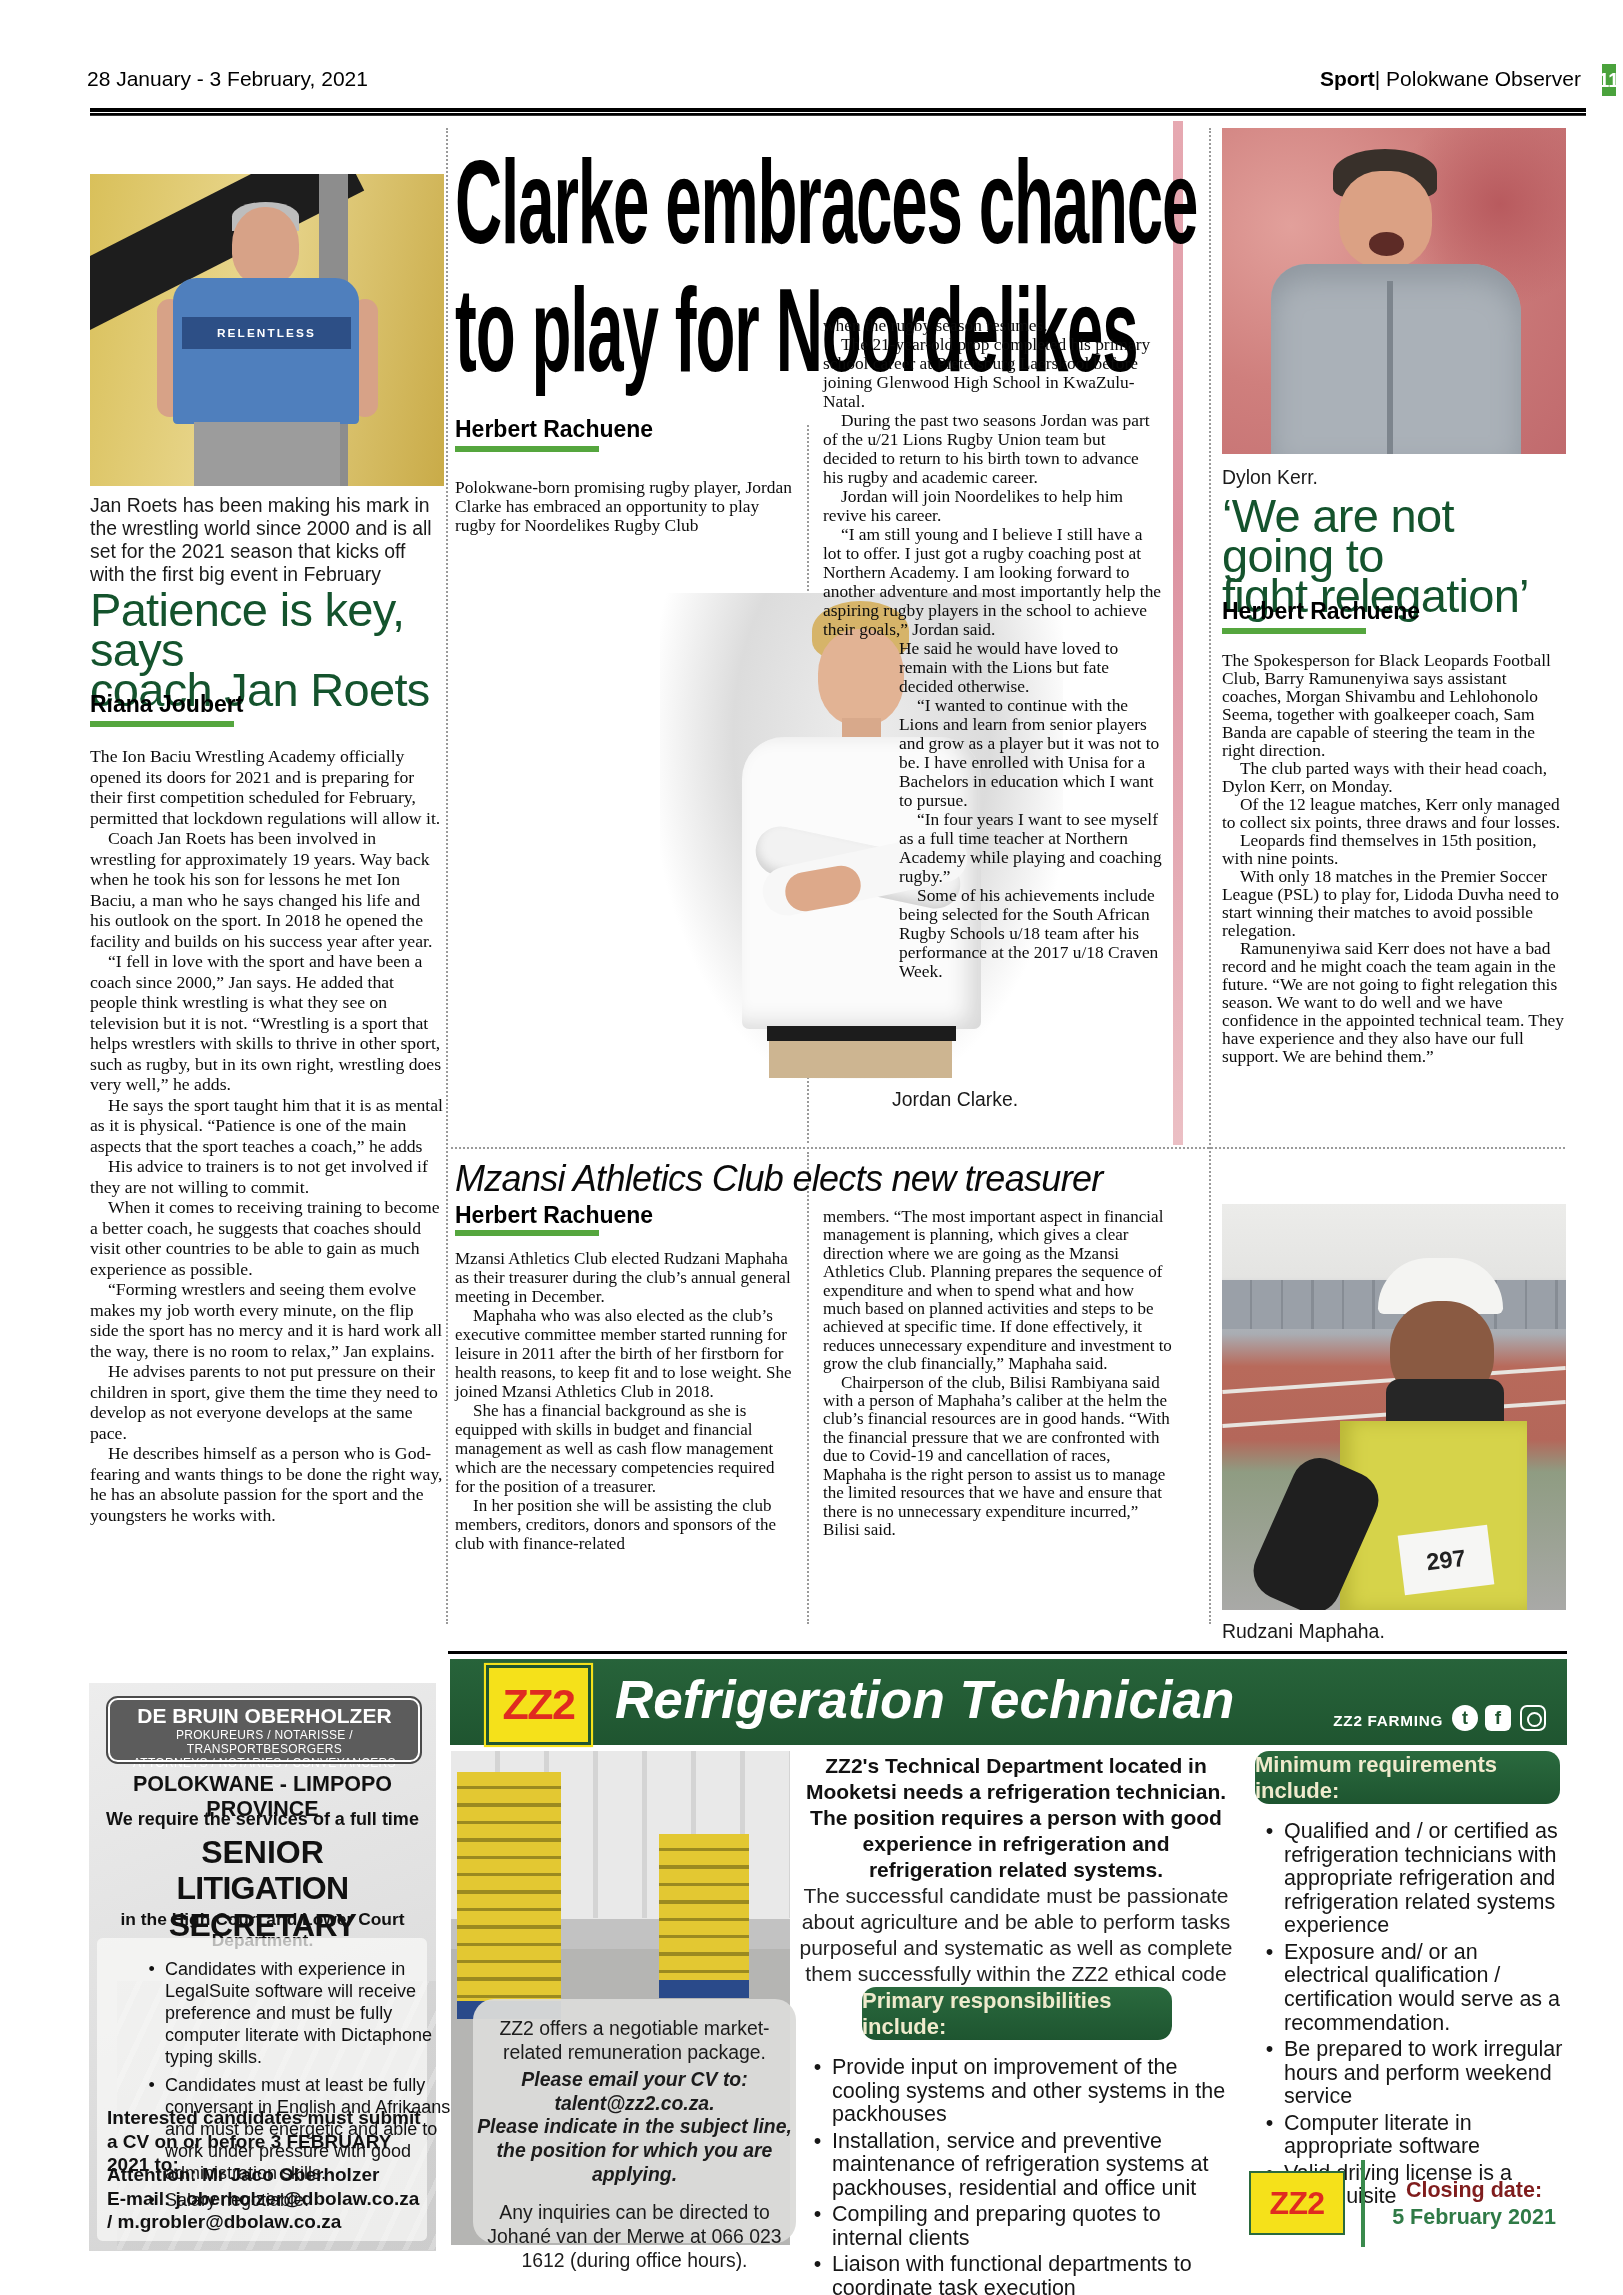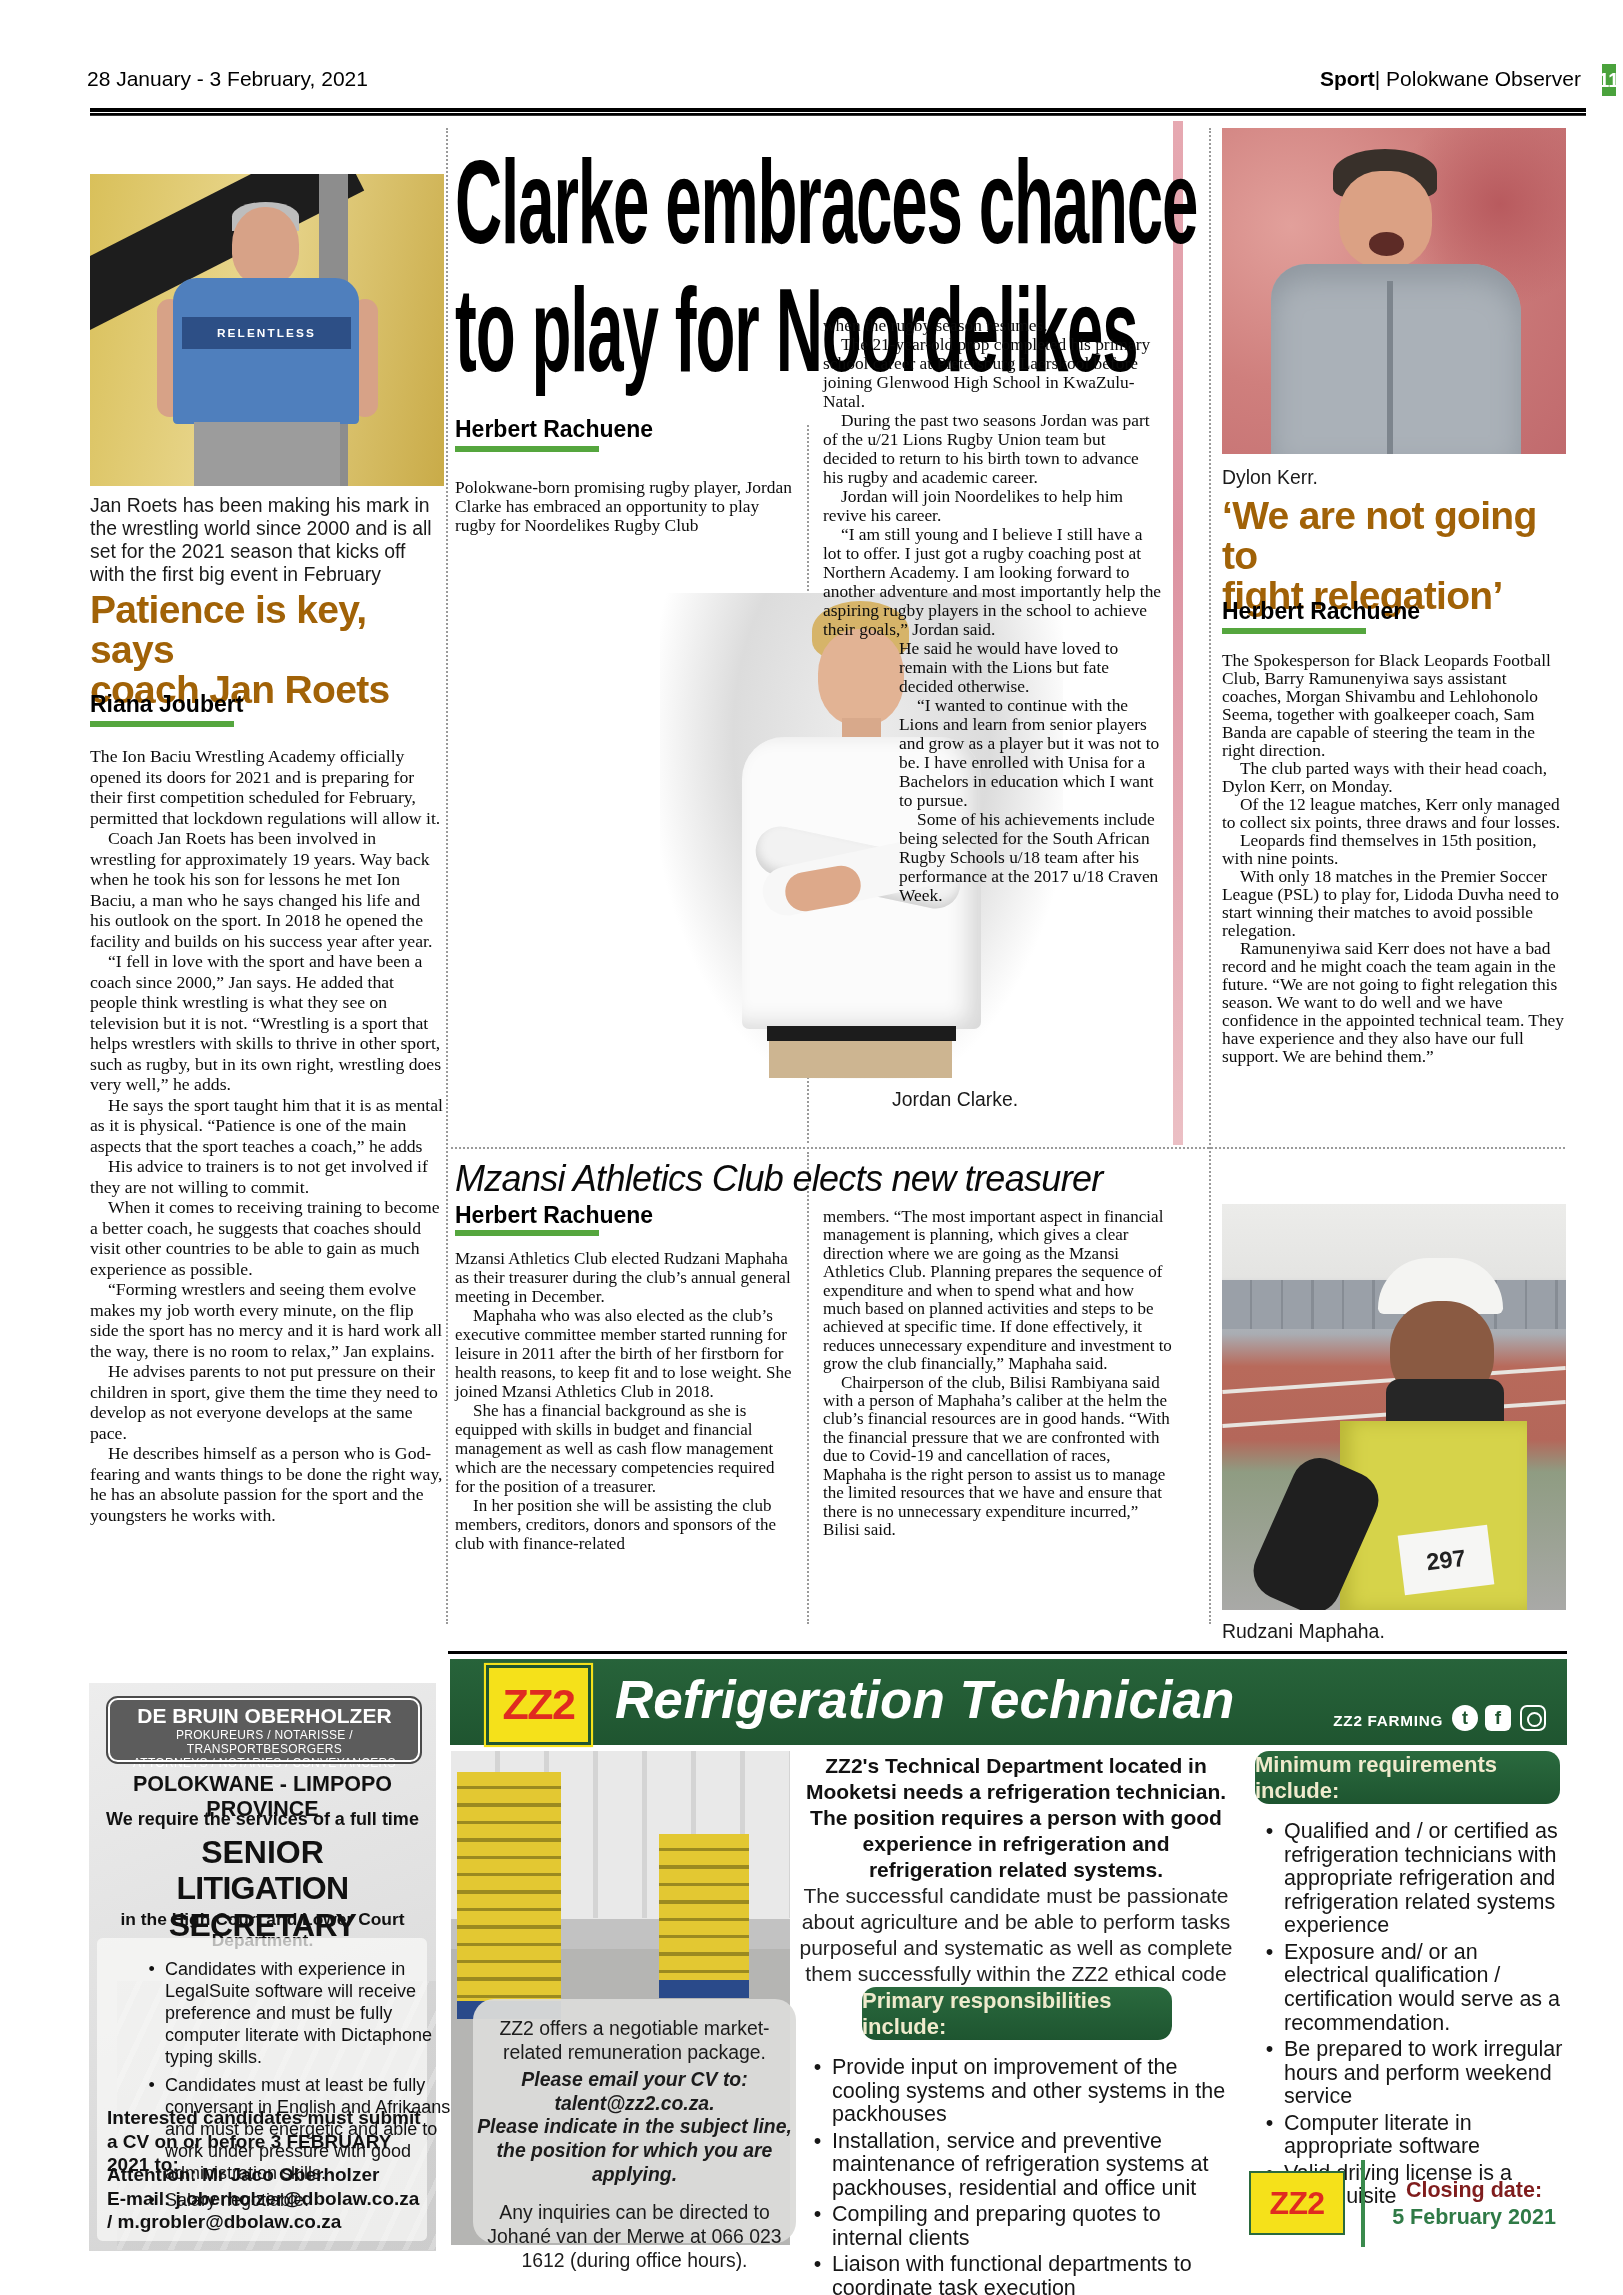--- a/index.html
+++ b/index.html
@@ -15,21 +15,21 @@
   .byline{font-weight:700;font-size:23px;color:#000;}
   .greenbar{height:6.2px;background:#55a63e;}
   .caption{font-size:19.4px;line-height:23px;color:#1a1a1a;}
   .serifcol p{margin:0;font-family:"Liberation Serif",serif;color:#0c0c0c;}
   .serifcol p + p{text-indent:18px;}
   .dotv{border-left:2.1px dotted #9a9a9a;width:0;}
   .doth{border-top:2.1px dotted #9a9a9a;height:0;}
   .pinkfold{background:linear-gradient(180deg,#e29aa4,#d67f90 40%,#e8b4ba);opacity:.85;}
   
   .hl-cond{font-weight:700;font-size:119px;line-height:125px;letter-spacing:-2.1px;white-space:nowrap;transform:scaleX(0.55);transform-origin:0 0;color:#000;}
-  .hl-sans{font-weight:700;font-size:39px;line-height:40px;letter-spacing:-0.7px;color:#a16207;}
+  .hl-sans{font-weight:400;font-size:47px;line-height:40px;letter-spacing:-0.7px;color:#14532d;}
   .hl-mz{font-weight:400;font-size:36px;letter-spacing:-0.7px;color:#0a0a0a;white-space:nowrap;font-style:italic;}
   
   .clarke-colA{left:455px;top:478px;width:340px;font-size:17.4px;line-height:19px;}
   .clarke-colB{left:823px;top:316px;width:340px;font-size:17.4px;line-height:19px;}
   .wrap-spacer{float:left;width:76px;height:326px;}
   
   .ph{overflow:hidden;position:absolute;}
   .roets-ph{left:90px;top:174px;width:354px;height:312px;background:linear-gradient(100deg,#d9c05a,#e9d78f 45%,#c9ab48);}
   .roets-band{position:absolute;left:-49px;top:28px;width:326px;height:66px;background:#1d1d1d;transform:rotate(-27deg);}
   .roets-post{position:absolute;left:229px;top:0;width:29px;height:312px;background:#8d8d8d;}
@@ -202,20 +202,21 @@
         <p>The 21-year-old prop completed his primary school career at Pietersburg Laerskool before joining Glenwood High School in KwaZulu-Natal.</p>
         <p>During the past two seasons Jordan was part of the u/21 Lions Rugby Union team but decided to return to his birth town to advance his rugby and academic career.</p>
         <p>Jordan will join Noordelikes to help him revive his career.</p>
         <p>“I am still young and I believe I still have a lot to offer. I just got a rugby coaching post at Northern Academy. I am looking forward to another adventure and most importantly help the aspiring rugby players in the school to achieve their goals,” Jordan said.</p>
       </div>
     <div>
       <div class="wrap-spacer"></div>
       <div>
           <p>He said he would have loved to remain with the Lions but fate decided otherwise.</p>
           <p>“I wanted to continue with the Lions and learn from senior players and grow as a player but it was not to be. I have enrolled with Unisa for a Bachelors in education which I want to pursue.</p>
+          <p>“In four years I want to see myself as a full time teacher at Northern Academy while playing and coaching rugby.”</p>
         </div>
       <p style="text-indent:18px;">Some of his achievements include being selected for the South African Rugby Schools u/18 team after his performance at the 2017 u/18 Craven Week.</p>
     </div>
   </div>
 
   <div class="ph kerr-ph">
     <div class="kerr-blob"></div>
     <div class="kerr-hair"></div>
     <div class="kerr-face"></div>
     <div class="kerr-mouth"></div>

